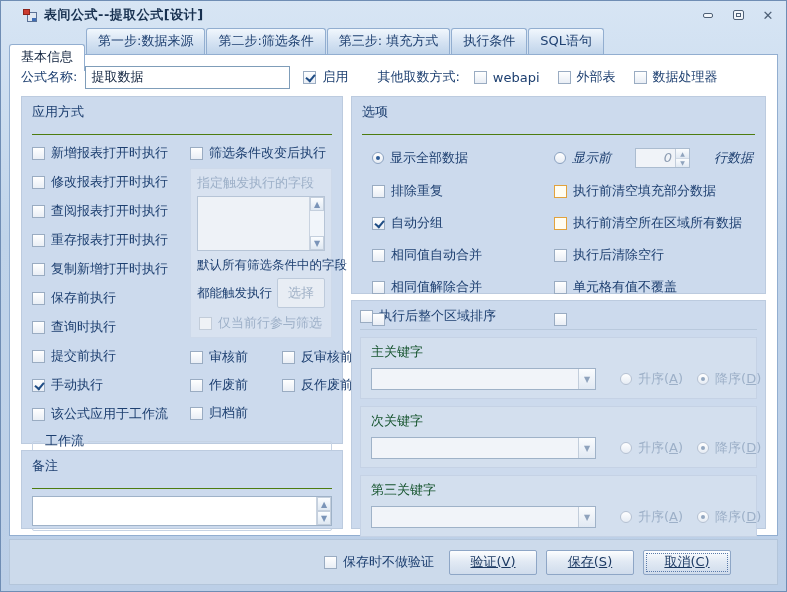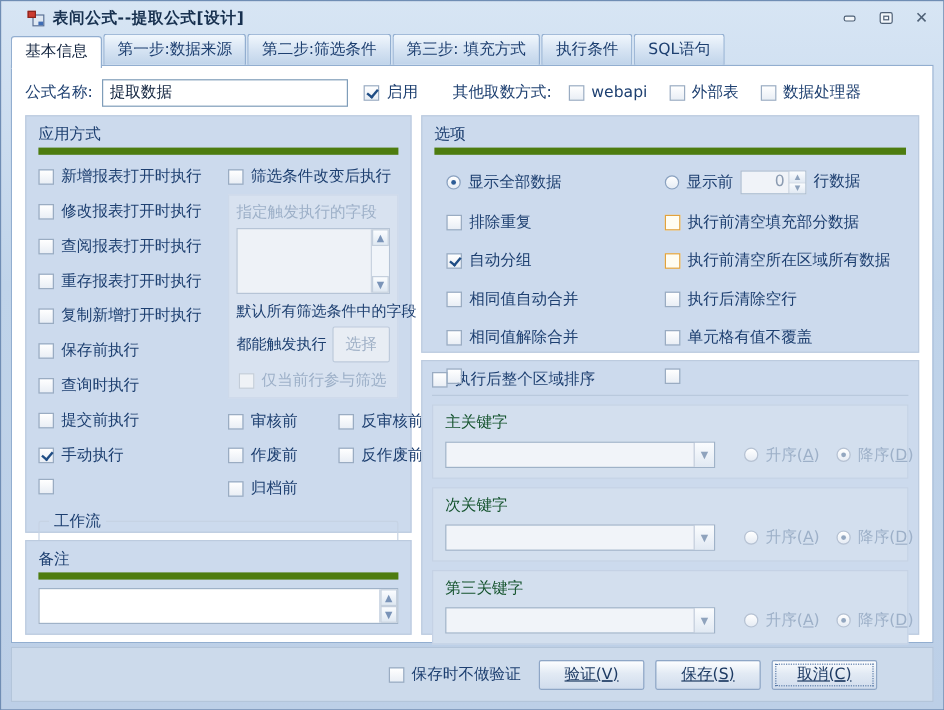--- a/index.html
+++ b/index.html
@@ -21,21 +21,21 @@
   .wbtn { width:16px; height:14px; display:flex; align-items:center; justify-content:center; color:#4e6076; cursor:default; }
   .glyph-min { width:10px; height:5px; border:1px solid #4e6076; border-radius:2px; background:#f2f6fa; }
   .glyph-max { width:11px; height:10px; border:1px solid #4e6076; border-radius:2px; background:#f2f6fa; position:relative; }
   .glyph-max::after { content:""; position:absolute; inset:2px; border:1px solid #4e6076; }
   .glyph-close { font-size:13px; font-weight:700; line-height:1; }
 
   
   .tabbar { display:flex; align-items:flex-end; padding:0 0 0 8px; height:25px; position:relative; z-index:2; }
   .tab { padding:3px 11px 4px; border:1px solid #92aed0; border-bottom:none; border-radius:3px 3px 0 0;
     background:linear-gradient(#f1f7fd,#d4e2f2 55%,#c0d4ea); color:#1d3f70; margin-right:1px; white-space:nowrap; cursor:default; }
-  .tab.active { background:#fff; color:#10223d; position:relative; top:3px; padding-bottom:5px; }
+  .tab.active { background:#fff; color:#10223d; position:relative; top:17px; padding-bottom:5px; }
 
   
   .page { margin:0 8px; height:482px; background:#fff; border:1px solid #92aed0; padding:6px 11px 6px; display:flex; flex-direction:column; position:relative; z-index:1; }
 
   .name-row { display:flex; align-items:center; height:32px; flex:none; }
   .lbl { white-space:nowrap; }
   .input { height:23px; border:1px solid #7f9db9; background:#fff; font:inherit; color:#10223d; padding:0 5px; }
   .name-input { width:205px; margin-left:8px; }
 
   .check-item { display:flex; align-items:center; gap:6px; white-space:nowrap; cursor:default; }
@@ -49,21 +49,21 @@
   .radio { width:12px; height:12px; flex:none; border:1px solid #8ba2c0; border-radius:50%; background:linear-gradient(#ffffff,#e6ecf4); position:relative; }
   .radio.sel::after { content:""; position:absolute; inset:3px; border-radius:50%; background:#2d5c96; }
   .radio.dis { border-color:#b6c2d3; }
   .radio.dis.sel::after { background:#93a7c0; }
 
   .cols { display:flex; gap:8px; margin-top:3px; flex:1; min-height:0; }
   .left-col { width:322px; flex:none; display:flex; flex-direction:column; gap:6px; }
   .right-col { flex:1; display:flex; flex-direction:column; gap:6px; min-width:0; }
 
   .group { background:#ccdaed; border:1px solid #bccbdf; padding:5px 10px 8px; }
-  .group-title { padding:1px 0 2px; border-bottom:6px solid #4d7c0f; margin-bottom:7px; }
+  .group-title { padding:1px 0 13px; border-bottom:1px solid #4d7c0f; margin-bottom:7px; }
 
   
   .apply-group { height:348px; flex:none; }
   .apply-cols { display:flex; gap:8px; }
   .apply-left { width:150px; flex:none; display:flex; flex-direction:column; gap:11px; padding-top:2px; }
   .apply-right { flex:1; min-width:0; padding-top:2px; }
   .trigger-panel { margin-top:6px; background:#d8e2f0; border:1px solid #cdd9ea; padding:4px 6px 5px; }
   .trigger-label { color:#9db0c8; margin:1px 0 4px;font-family:Liberation Mono, monospace; }
   .scrollbox { display:flex; border:1px solid #b6c4d6; background:#eef2f7; }
   .scrollbox.white { background:#fff; border-color:#9fb2c8; }
@@ -90,21 +90,21 @@
   .combo .field { flex:1; }
   .combo .arrow { width:17px; flex:none; border-left:1px solid #c2cddb; background:linear-gradient(#fafcfe,#e1e9f3); display:flex; align-items:center; justify-content:center; font-size:8px; color:#8fa3bd; }
   .wf-input { flex:1; height:21px; border:1px solid #9fb2c8; background:#f1f4f9; }
 
   .remark-group { flex:1; display:flex; flex-direction:column; min-height:0; }
   .remark-ta { flex:1; }
 
   
   .options-group { height:198px; flex:none; }
   .opt-grid { display:grid; grid-template-columns:178px 1fr; gap:14px 4px; padding:6px 0 0 10px; align-items:center; }
-  .top-row { display:flex; gap:6px; }
+  .top-row { display:flex; align-items:center; gap:24px;font-style:italic; }
   .spinbox { display:flex; width:55px; height:20px; border:1px solid #abbcd0; background:#f0f3f8; }
   .spin-val { flex:1; text-align:right; color:#8c9cb2; padding:1px 3px 0 0; }
   .spin-btns { width:14px; flex:none; display:flex; flex-direction:column; border-left:1px solid #c2cddb; }
   .spin-btns span { flex:1; display:flex; align-items:center; justify-content:center; font-size:6px; color:#8fa3bd; background:linear-gradient(#fafcfe,#e1e9f3); }
   .spin-btns span:first-child { border-bottom:1px solid #d0d9e5; }
 
   
   .sort-group { flex:1; display:flex; flex-direction:column; padding:5px 8px 8px; min-height:0; }
   .sort-header { display:flex; align-items:center; gap:6px; padding:1px 0 4px; border-bottom:1px solid #b9c9dd; }
   .key-panel { margin-top:7px; flex:1; background:#d3dfee; border:1px solid #c5d2e5; padding:5px 10px 8px; }
@@ -217,20 +217,21 @@
               <label class="check-item">
                   <span class="cb"></span>
                   <span>提交前执行</span>
                 </label>
               <label class="check-item">
                   <span class="cb checked"></span>
                   <span>手动执行</span>
                 </label>
               <label class="check-item">
                   <span class="cb"></span>
+                  <span>该公式应用于工作流</span>
                 </label>
             </div>
             <div class="apply-right">
               <label class="check-item">
                 <span class="cb"></span>
                   <span>筛选条件改变后执行</span>
               </label>
               <div class="trigger-panel">
                 <div class="trigger-label">指定触发执行的字段</div>
                 <div class="scrollbox trigger-ta">

